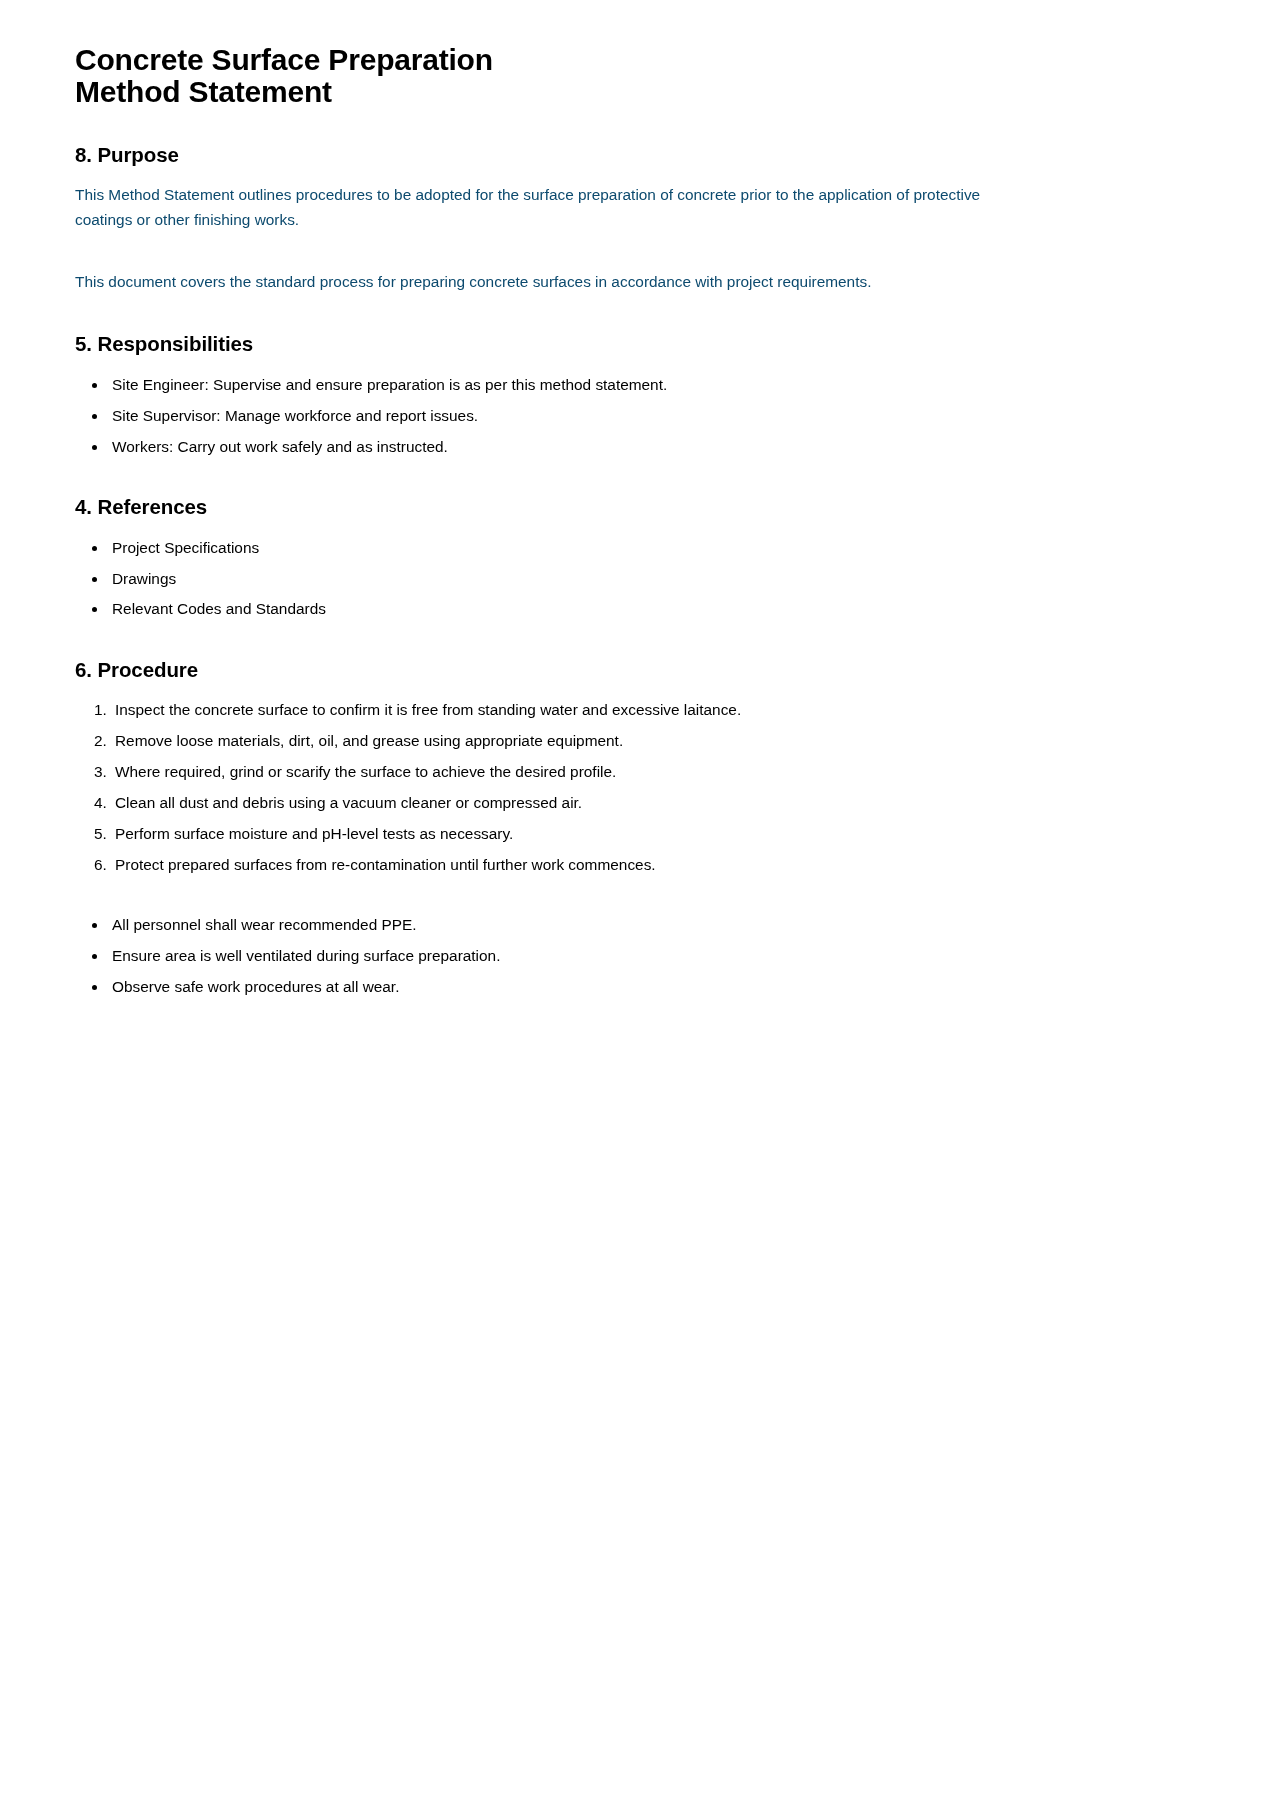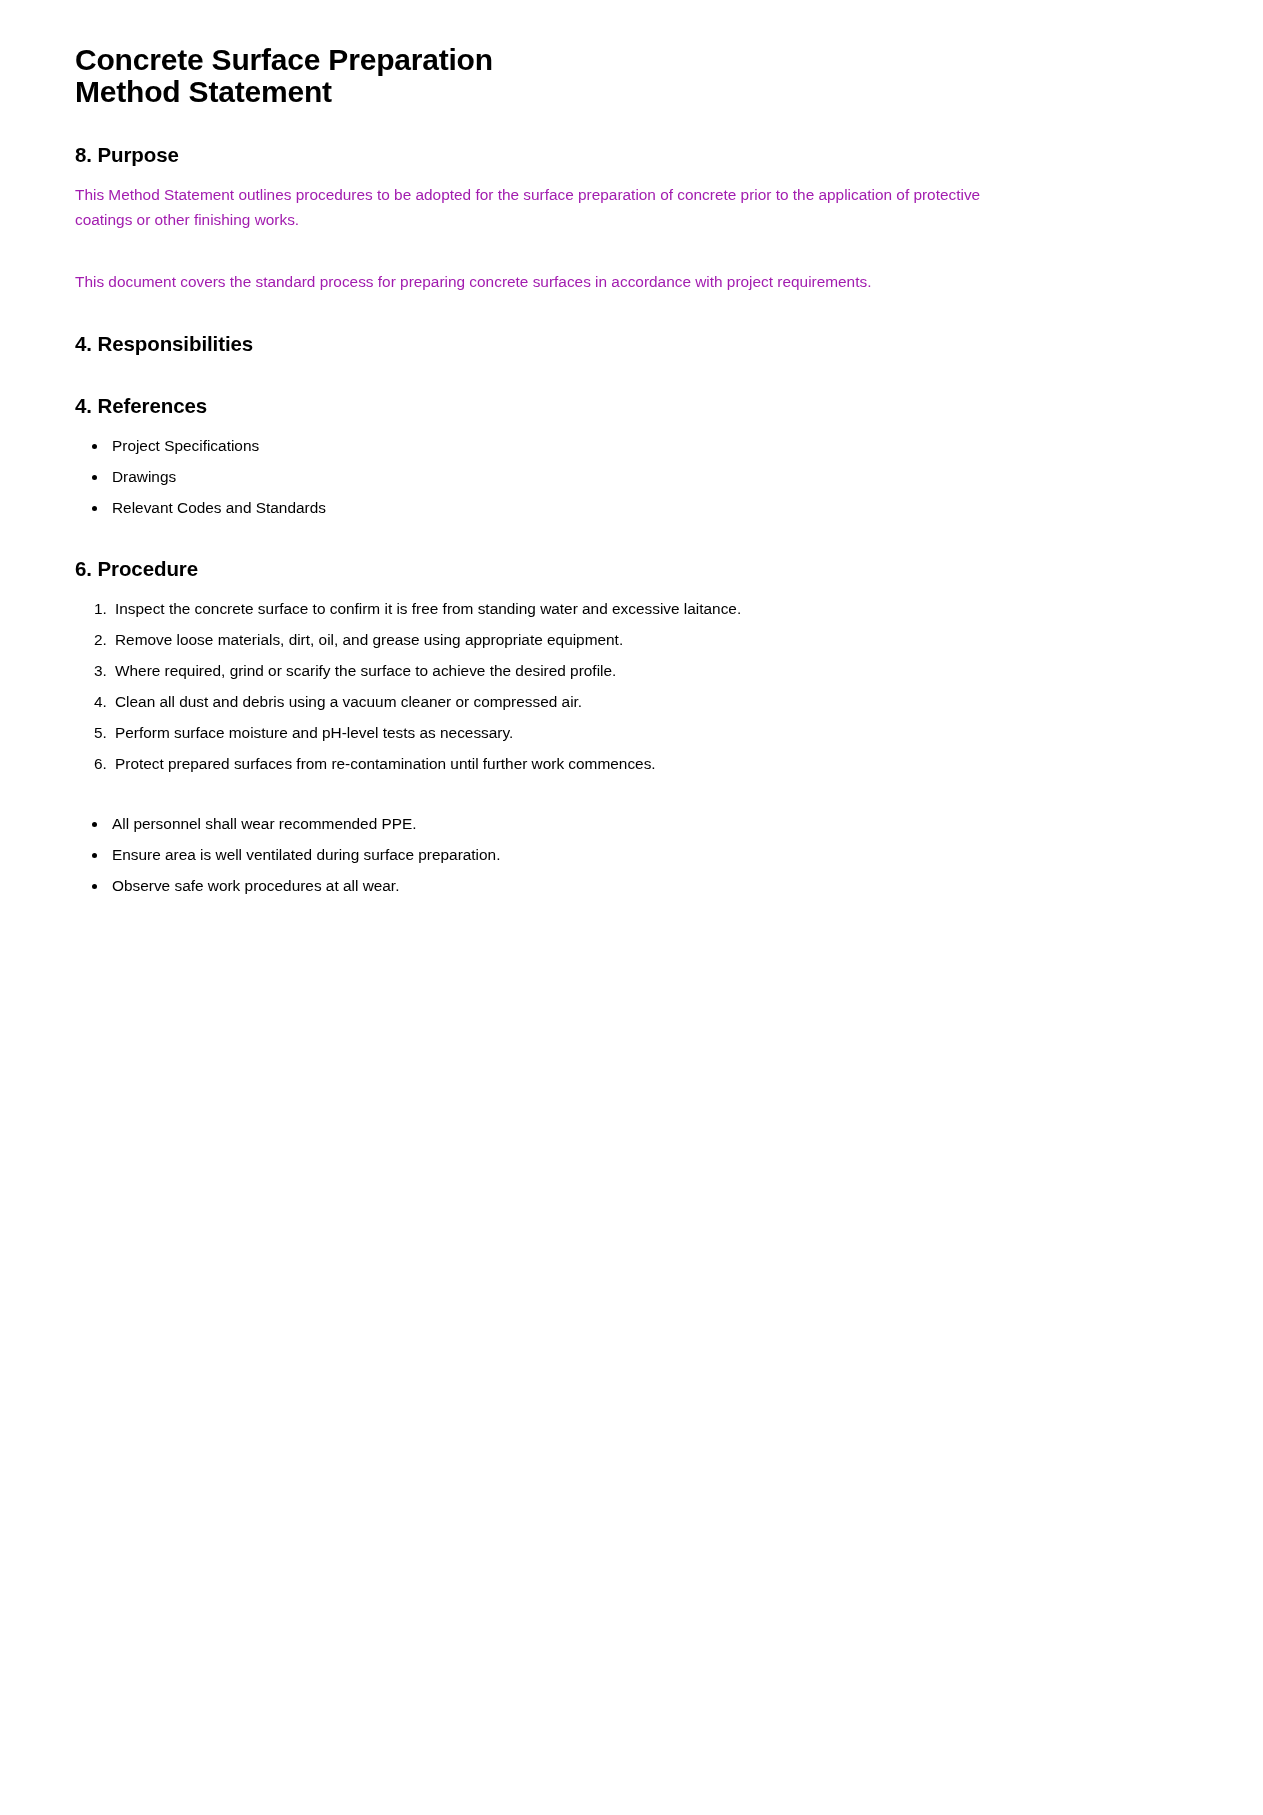--- a/index.html
+++ b/index.html
@@ -66,21 +66,21 @@
     margin: 0 0 37px 0;
   }
   section.doc-section:last-child {
     margin-bottom: 0;
   }
 
   p.body-text {
     font-size: 15.4px;
     line-height: 1.62;
     margin: 0;
-    color: #a21caf;
+    color: #0c4a6e;
     text-align: left;
   }
 
   ul.doc-list,
   ol.doc-list {
     margin: 0;
     padding-left: 33px;
     font-size: 15.4px;
     line-height: 1.52;
     color: #000;
@@ -122,21 +122,26 @@
       <section class="doc-section sec-purpose">
         <h2 class="section-heading">8. Purpose</h2>
         <p class="body-text">This Method Statement outlines procedures to be adopted for the surface preparation of concrete prior to the application of protective coatings or other finishing works.</p>
       </section>
 
       <section class="doc-section sec-scope">
         <p class="body-text">This document covers the standard process for preparing concrete surfaces in accordance with project requirements.</p>
       </section>
 
       <section class="doc-section sec-resp">
-        <h2 class="section-heading">4. Responsibilities</h2>
+        <h2 class="section-heading">5. Responsibilities</h2>
+        <ul class="doc-list">
+          <li>Site Engineer: Supervise and ensure preparation is as per this method statement.</li>
+          <li>Site Supervisor: Manage workforce and report issues.</li>
+          <li>Workers: Carry out work safely and as instructed.</li>
+        </ul>
       </section>
 
       <section class="doc-section sec-refs">
         <h2 class="section-heading">4. References</h2>
         <ul class="doc-list">
           <li>Project Specifications</li>
           <li>Drawings</li>
           <li>Relevant Codes and Standards</li>
         </ul>
       </section>

